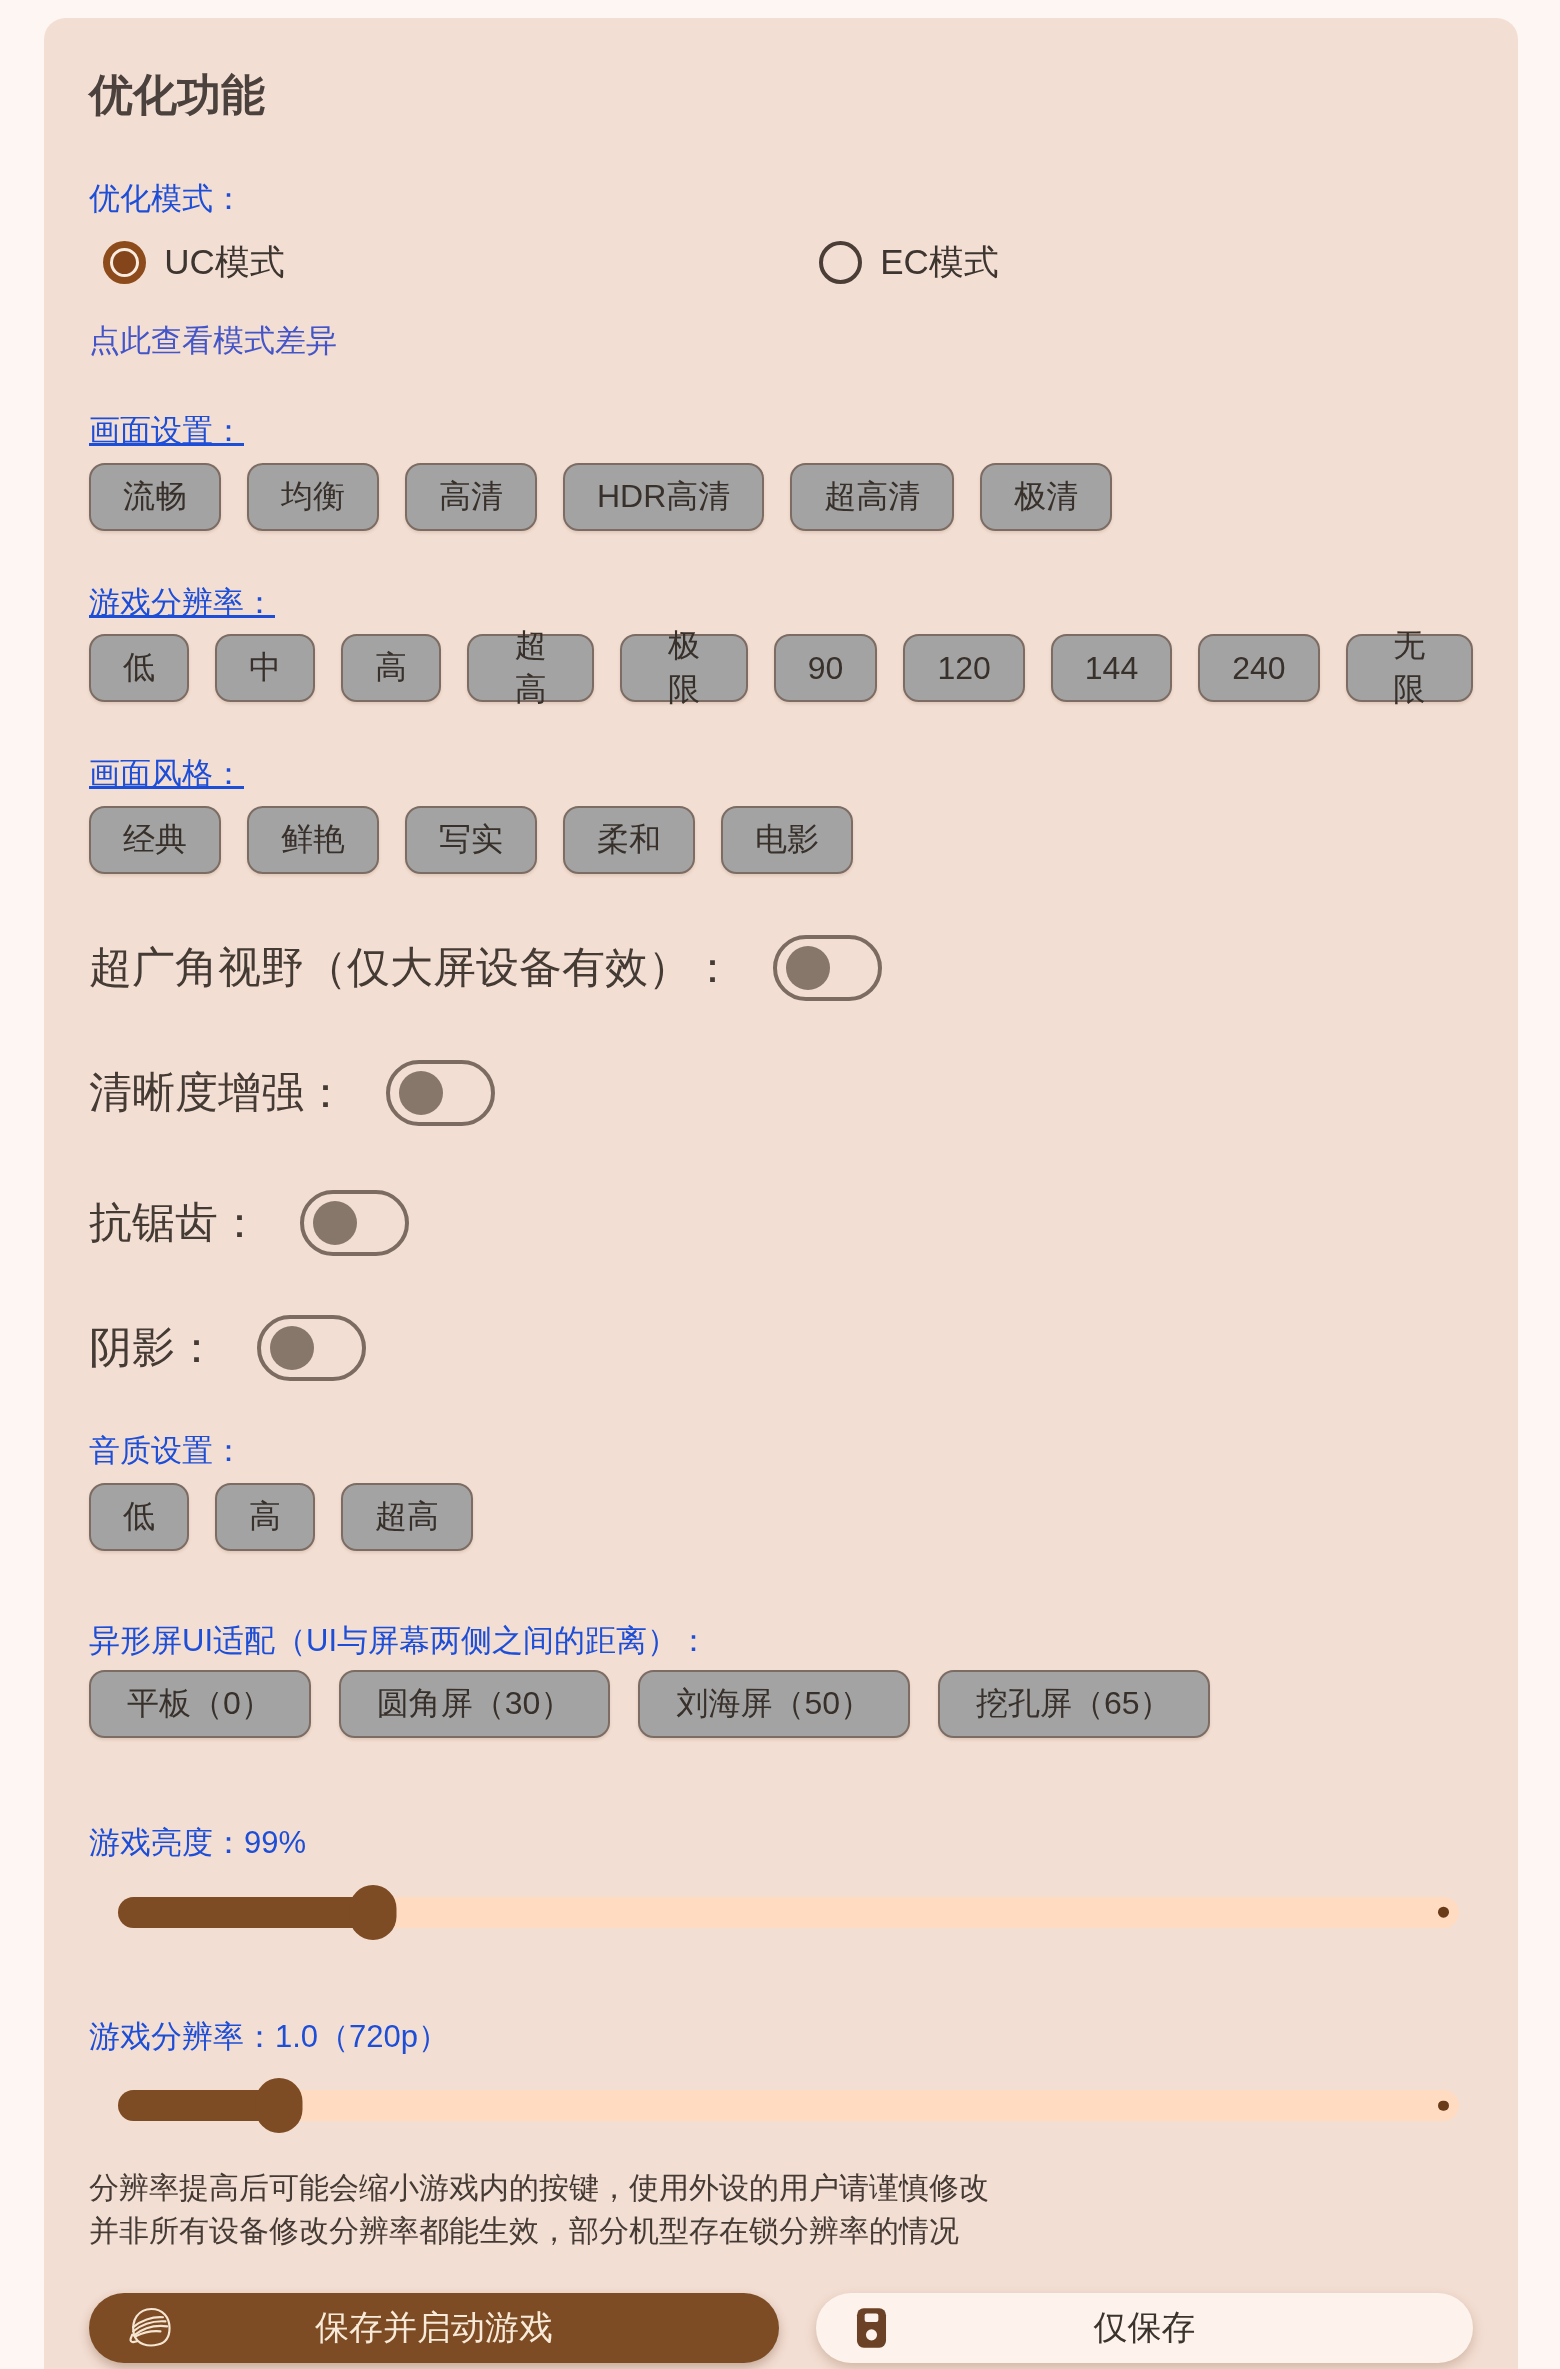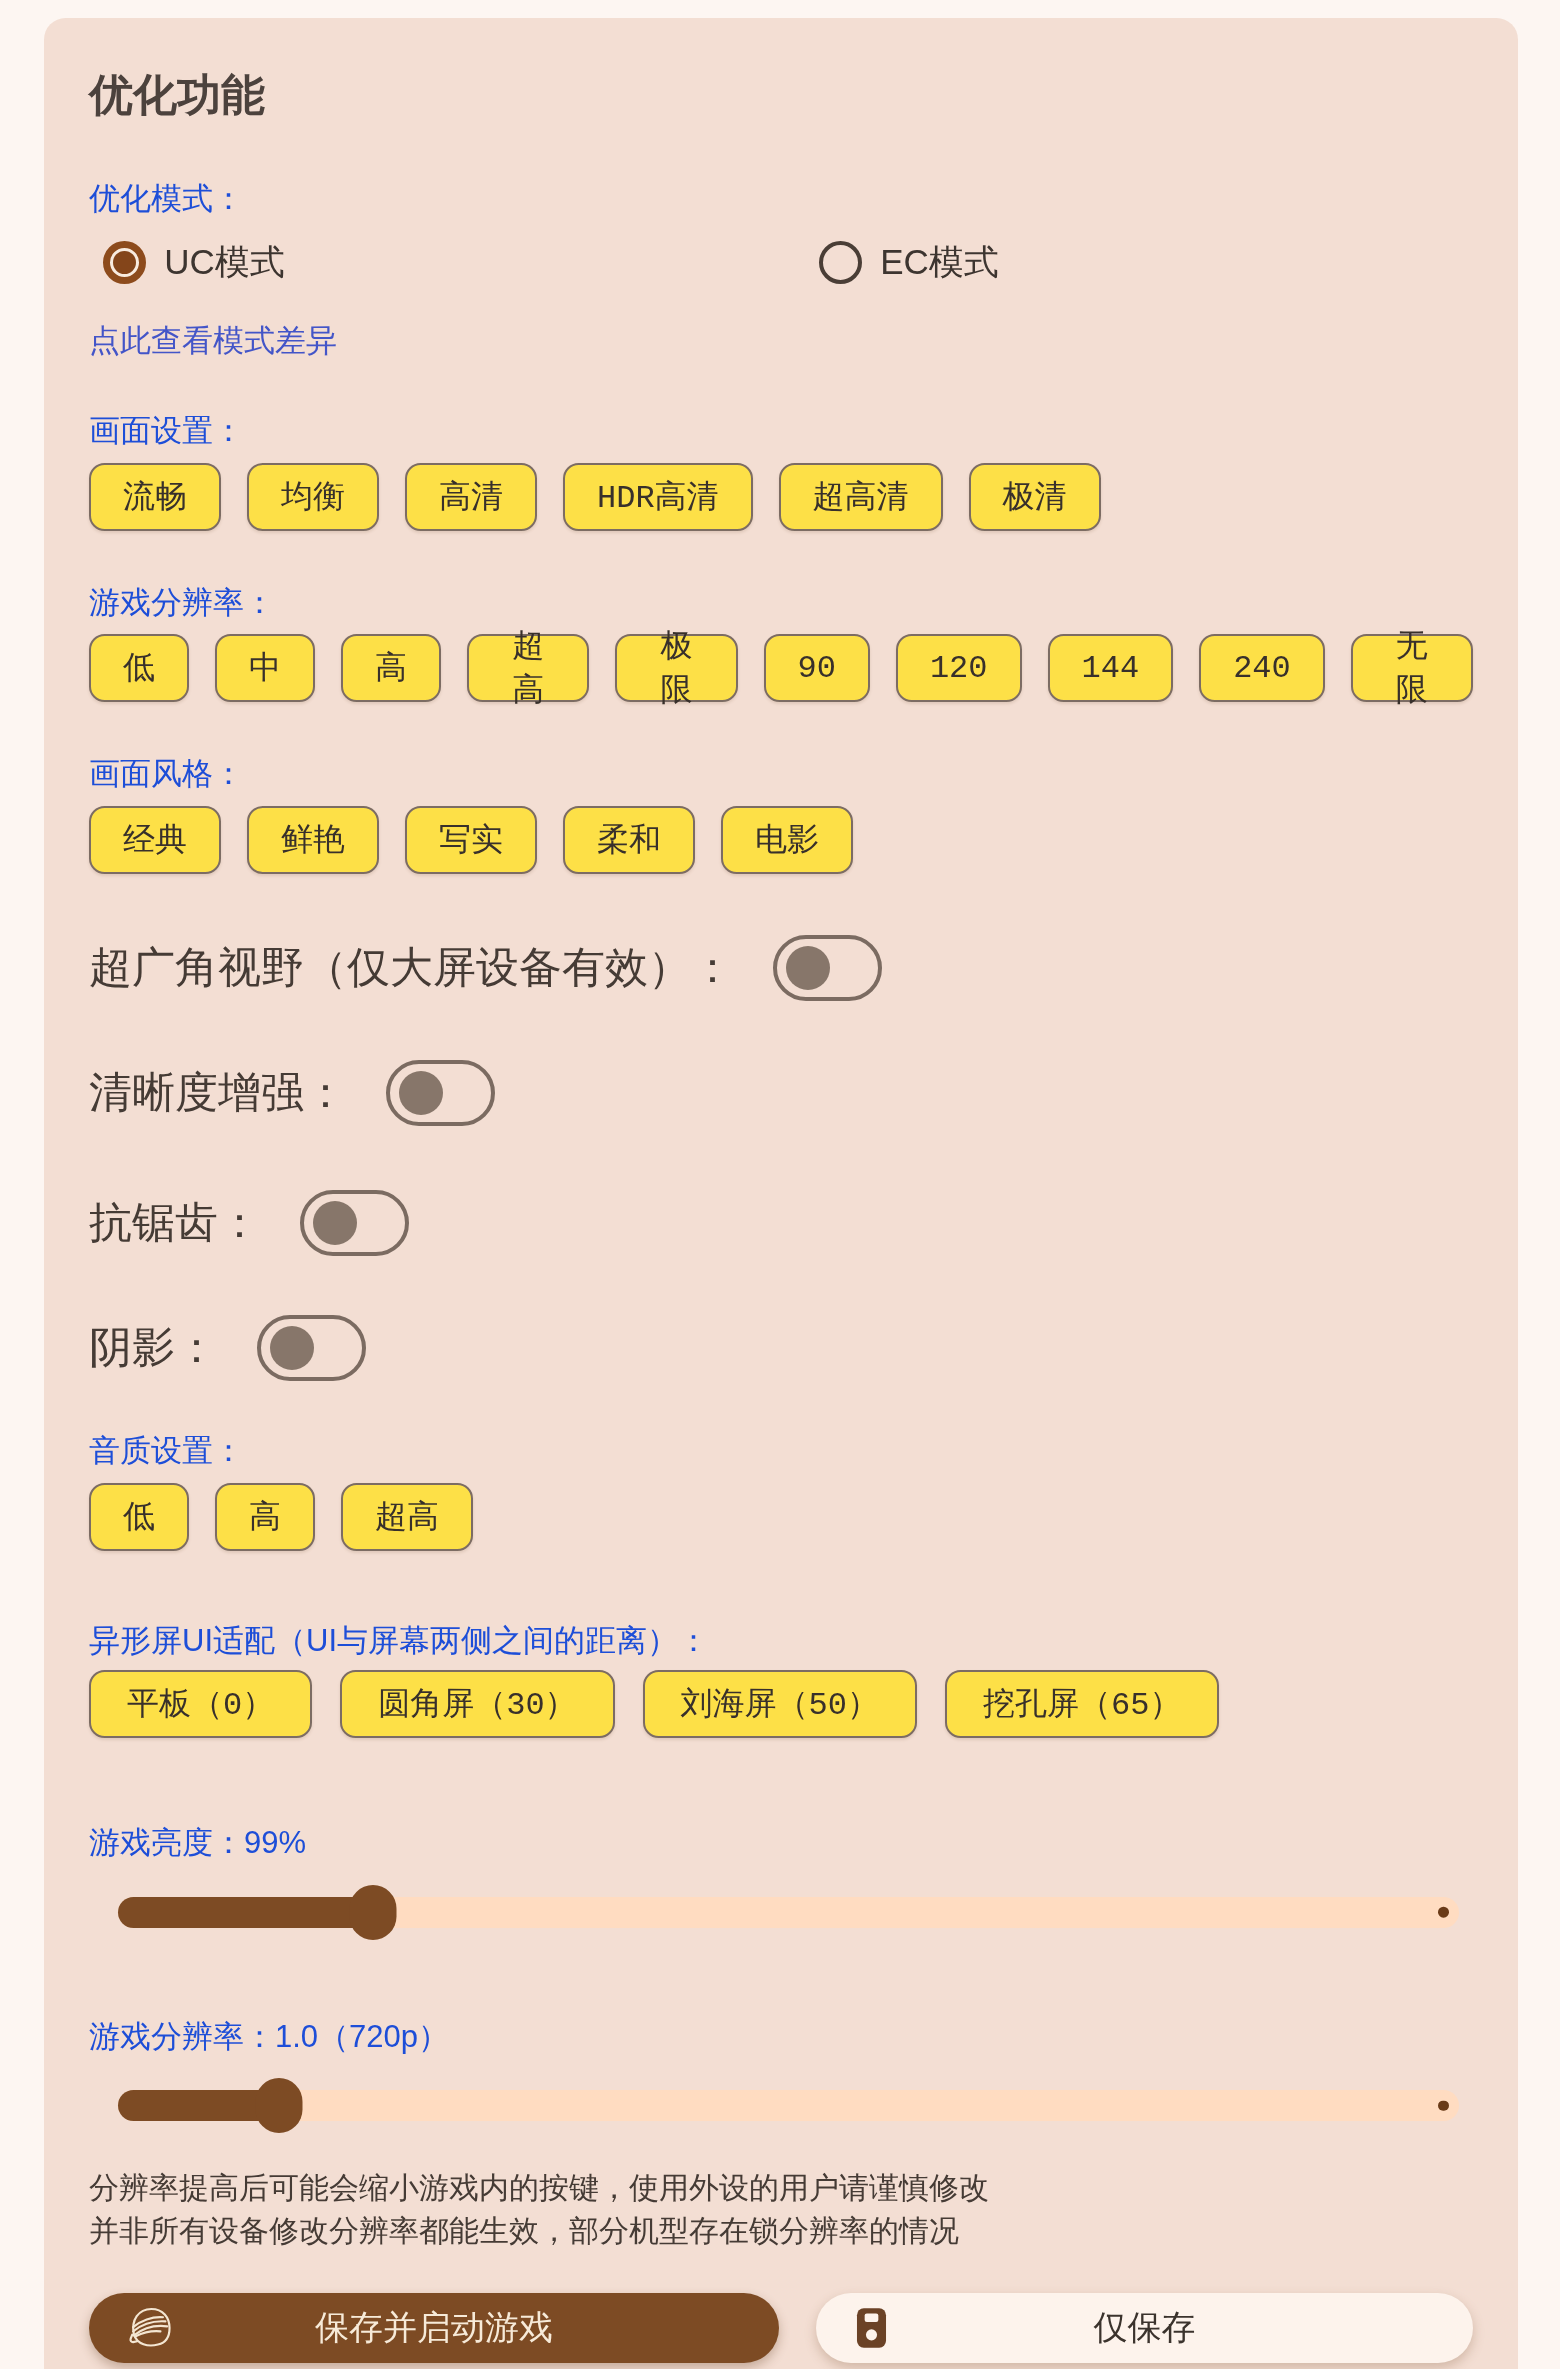--- a/index.html
+++ b/index.html
@@ -39,27 +39,27 @@
   .radio[data-selected="true"]::after{
     content:'';position:absolute;inset:2.9px;border-radius:50%;background:#84451a;
   }
   .radio[data-selected="false"]{border:4.9px solid #4a3e36;background:transparent;}
   .radio-label{font-size:35px;color:#3d3530;margin-left:18.5px;}
   .link{
     display:inline-block;margin-top:35px;
     font-size:31px;color:#4355c8;text-decoration:none;cursor:pointer;line-height:37px;
   }
   
-  .sec-label{margin-top:53px;}
+  .sec-label{margin-top:53px;text-decoration:underline;}
   .btn-row{display:flex;margin-top:13.7px;gap:26px;}
   .opt{
     height:68px;box-sizing:border-box;
     border:2.4px solid #7c6c63;border-radius:15.6px;
-    background:#fde047;color:#38302b;
-    font-size:32px;font-family:Liberation Mono, monospace;
+    background:#a3a3a3;color:#38302b;
+    font-size:32px;font-family:Liberation Sans, sans-serif;
     display:flex;align-items:center;justify-content:center;
     padding:0 32px;cursor:pointer;
     box-shadow:0 2px 2.9px rgba(141,104,80,0.18);
   }
   .opt.wide{padding:0 36px;}
   
   .toggle-row{display:flex;align-items:center;}
   .toggle-label{font-size:43px;color:#453b35;}
   .switch{
     width:109px;height:66px;box-sizing:border-box;

